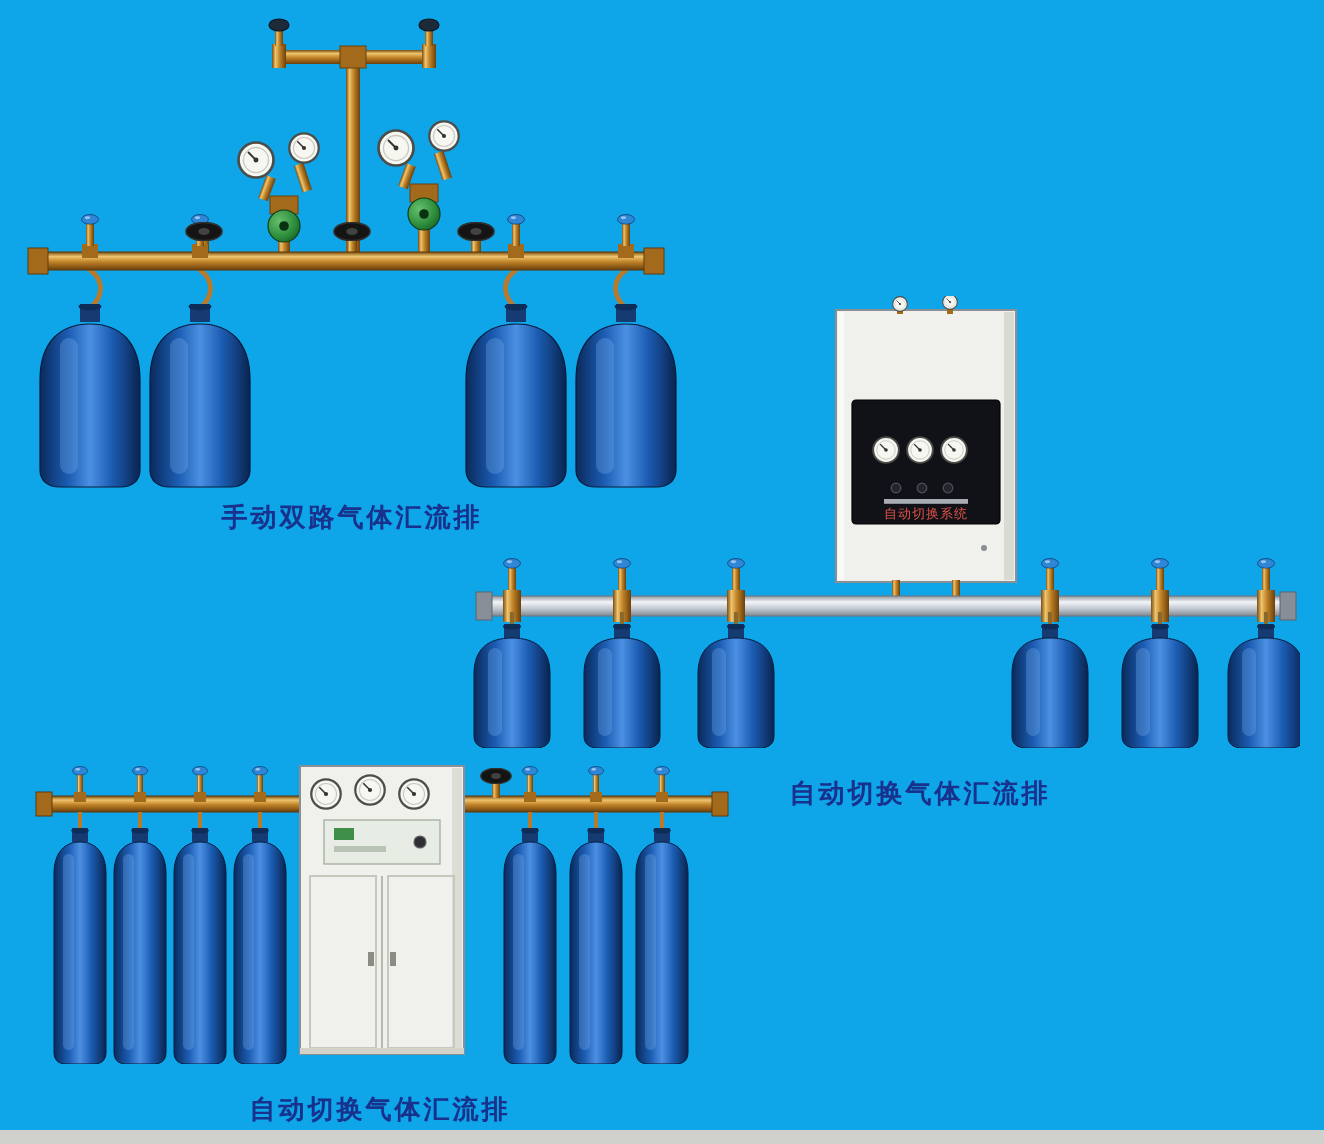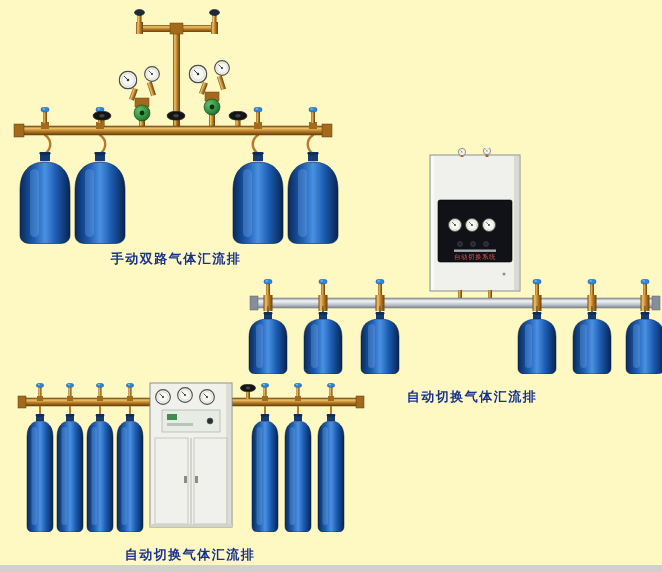--- a/index.html
+++ b/index.html
@@ -1,20 +1,20 @@
 <!DOCTYPE html>
 <html><head>
 <meta charset="utf-8">
 <style>
   html,body{margin:0;padding:0;background:#ffffff;}
-  .page{position:relative;width:662px;height:572px;background:#fef9c3;overflow:hidden;
+  .page{position:relative;width:662px;height:572px;background:#0ea5e9;overflow:hidden;
         font-family:"DejaVu Sans","Liberation Sans",sans-serif;}
   figure{position:absolute;margin:0;padding:0;}
   #fig-manual{left:10px;top:8px;width:332px;height:268px;}
-  #fig-auto-right{left:248px;top:148px;width:414px;height:262px;}
+  #fig-auto-right{left:236px;top:148px;width:414px;height:262px;}
   #fig-auto-floor{left:15px;top:376px;width:350px;height:190px;}
   figcaption{position:absolute;font-size:13px;font-weight:bold;color:#17318c;
              letter-spacing:1.5px;text-align:center;white-space:nowrap;}
   #fig-manual figcaption{left:0;top:242px;width:100%;}
   #fig-auto-right figcaption{left:124px;top:240px;width:200px;}
   #fig-auto-floor figcaption{left:0;top:170px;width:100%;}
   .footer-strip{position:absolute;left:0;bottom:0;width:100%;height:7px;background:#d0d0cd;}
   svg{display:block;}
   svg text{font-family:"DejaVu Sans","Liberation Sans",sans-serif;}
 </style>

